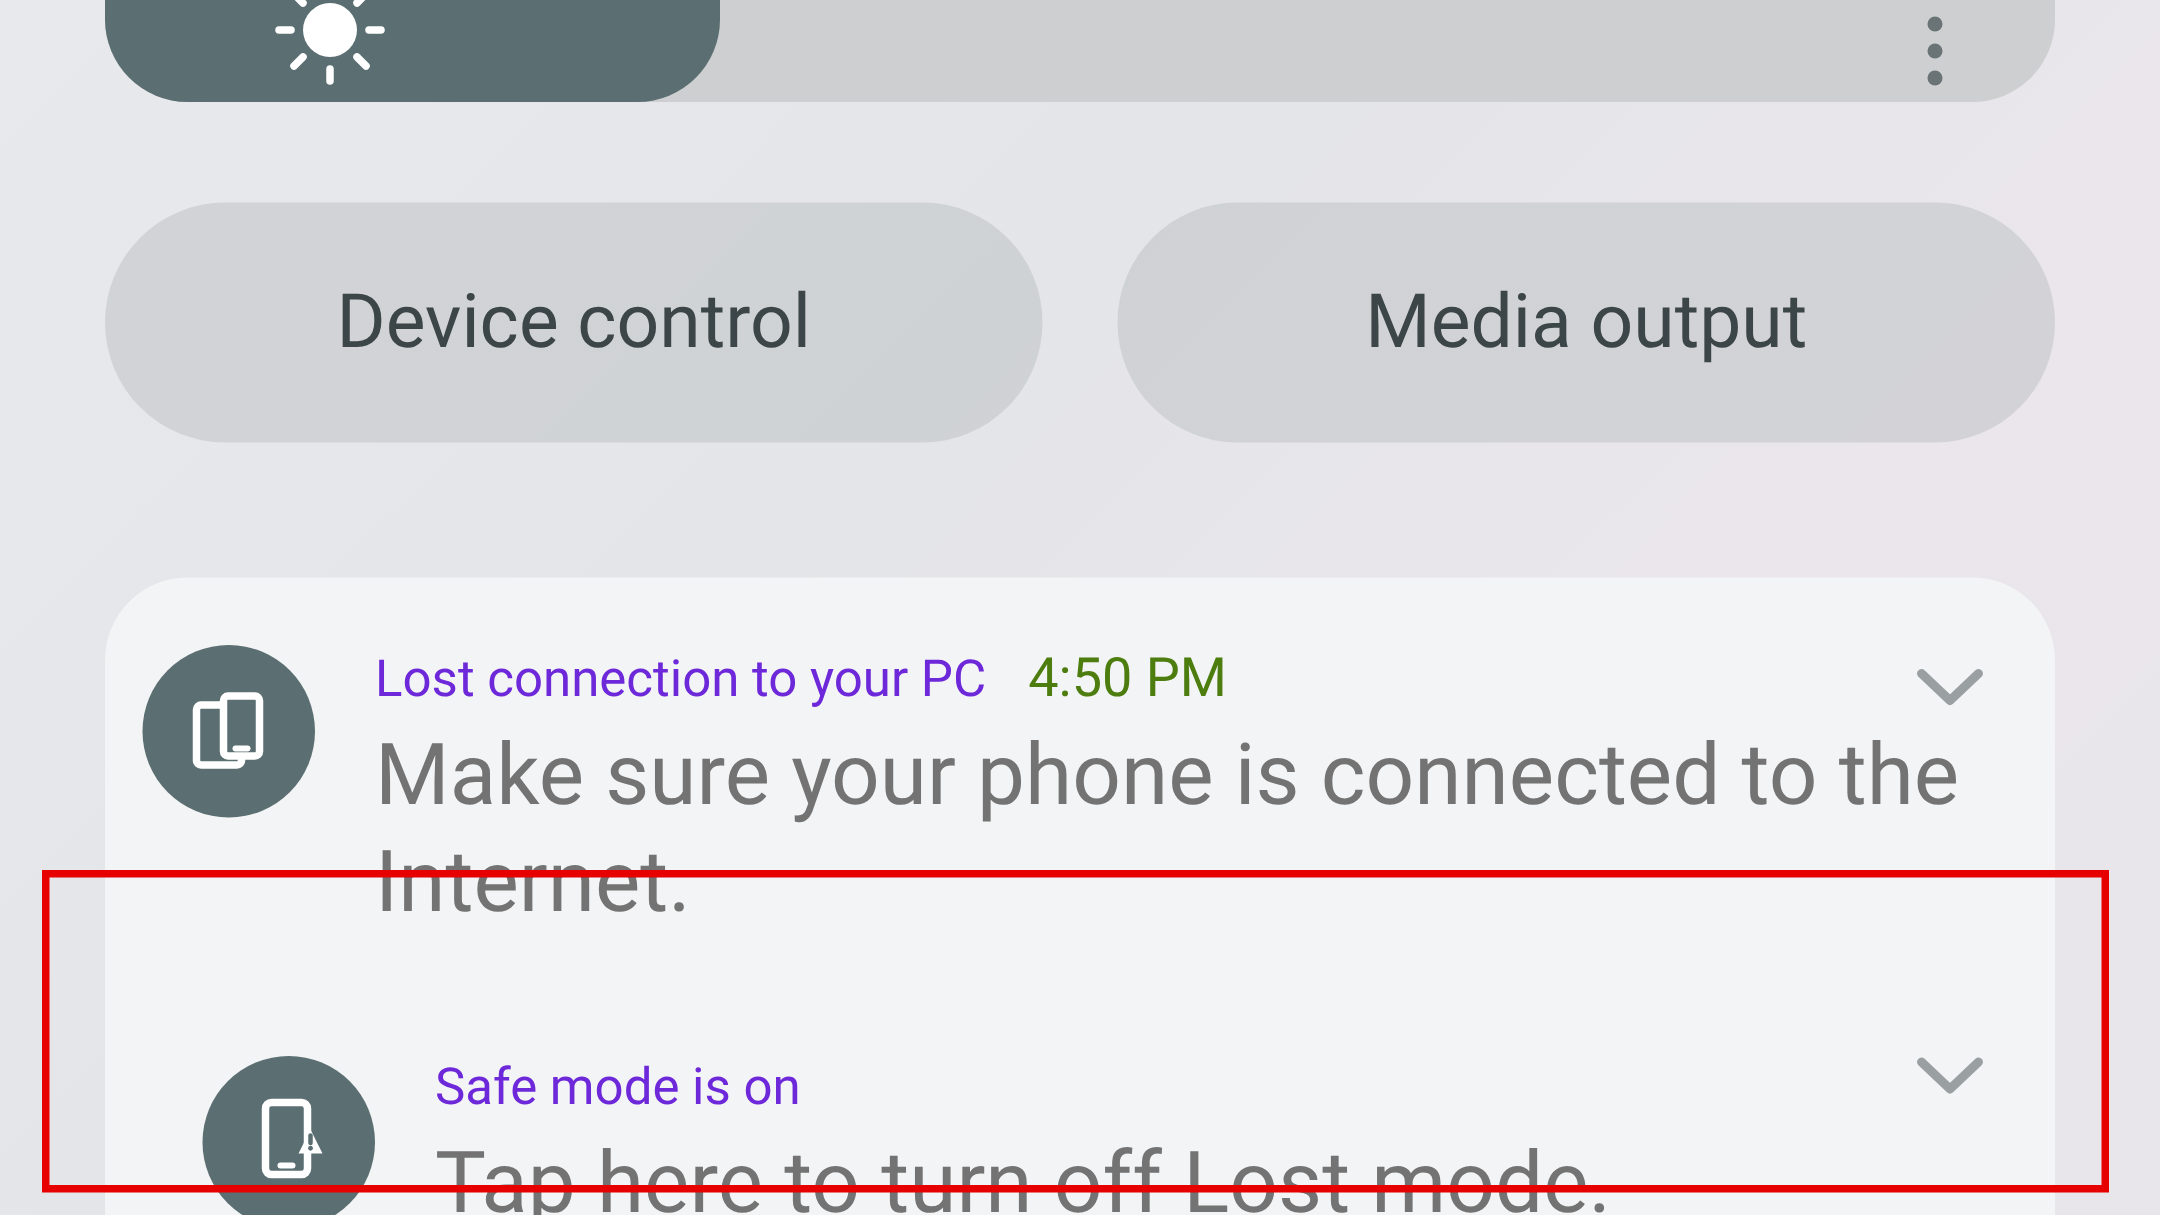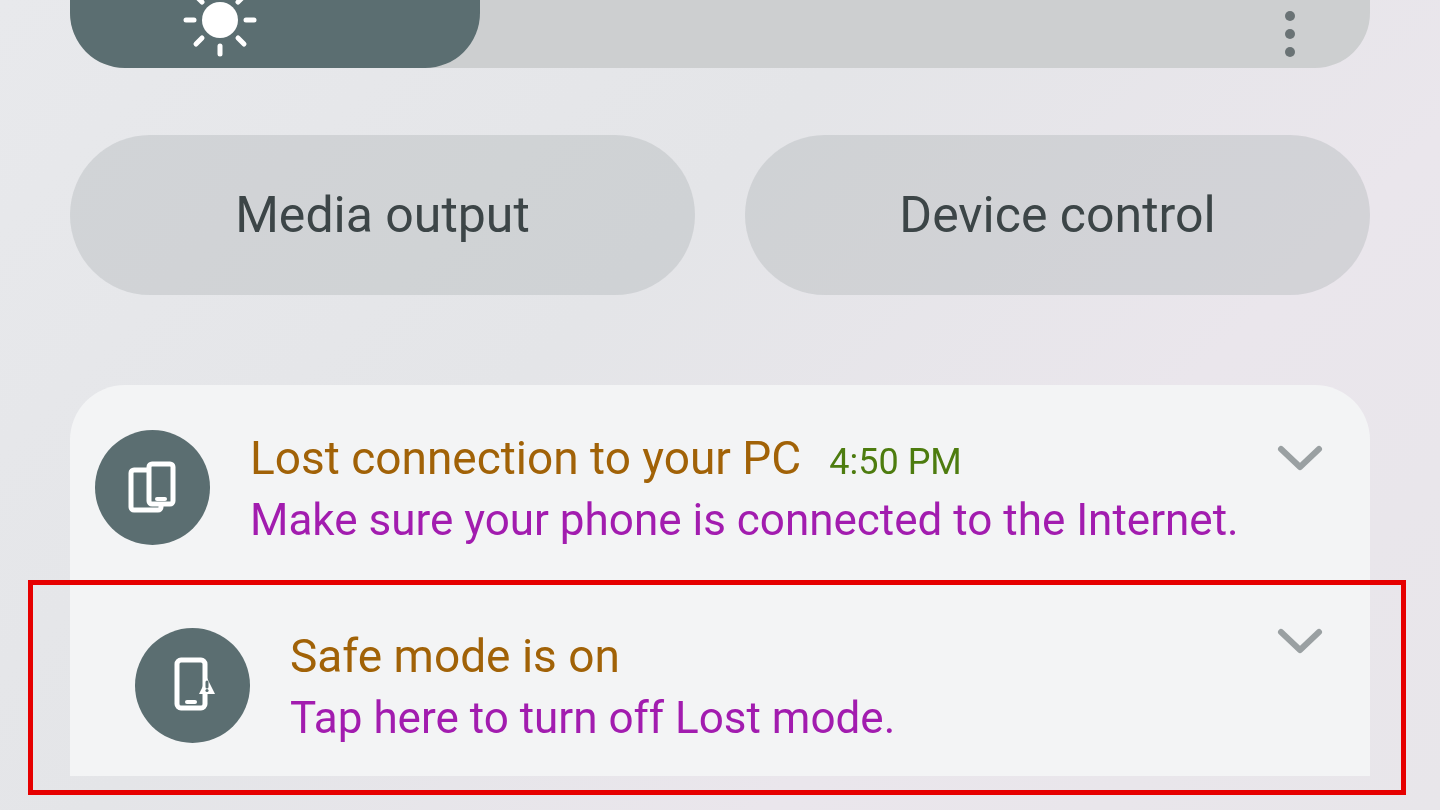--- a/index.html
+++ b/index.html
@@ -120,31 +120,31 @@
     margin-left: 40px;
     flex: 1;
     padding-top: 6px;
   }
   .notif-title-row {
     display: flex;
     align-items: baseline;
     gap: 28px;
   }
   .notif-title {
-    font-size: 46px;
-    color: #a16207;
+    font-size: 34px;
+    color: #6d28d9;
     font-weight: 400;
   }
   .notif-time {
     font-size: 36px;
     color: #4d7c0f;
   }
   .notif-desc {
-    font-size: 44px;
-    color: #a21caf;
+    font-size: 57px;
+    color: #737373;
     margin-top: 8px;
     line-height: 1.25;
   }
   .notif-chevron {
     position: absolute;
     right: 45px;
     top: 48px;
     width: 50px;
     height: 32px;
     cursor: pointer;
@@ -186,24 +186,24 @@
     </div>
     <div class="menu-dots">
       <div class="dot"></div>
       <div class="dot"></div>
       <div class="dot"></div>
     </div>
   </div>
 
   <div class="pill-row">
     <div class="pill">
+      <span>Device control</span>
+    </div>
+    <div class="pill">
       <span>Media output</span>
-    </div>
-    <div class="pill">
-      <span>Device control</span>
     </div>
   </div>
 
   <div class="notif-container">
 
     <div class="notif">
       <div class="notif-icon">
         <svg width="60" height="60" viewBox="0 0 60 60">
           <rect x="8" y="12" width="30" height="40" rx="3" fill="none" stroke="#ffffff" stroke-width="5"></rect>
           <rect x="26" y="6" width="24" height="40" rx="3" fill="#5b6e71" stroke="#ffffff" stroke-width="5"></rect>

